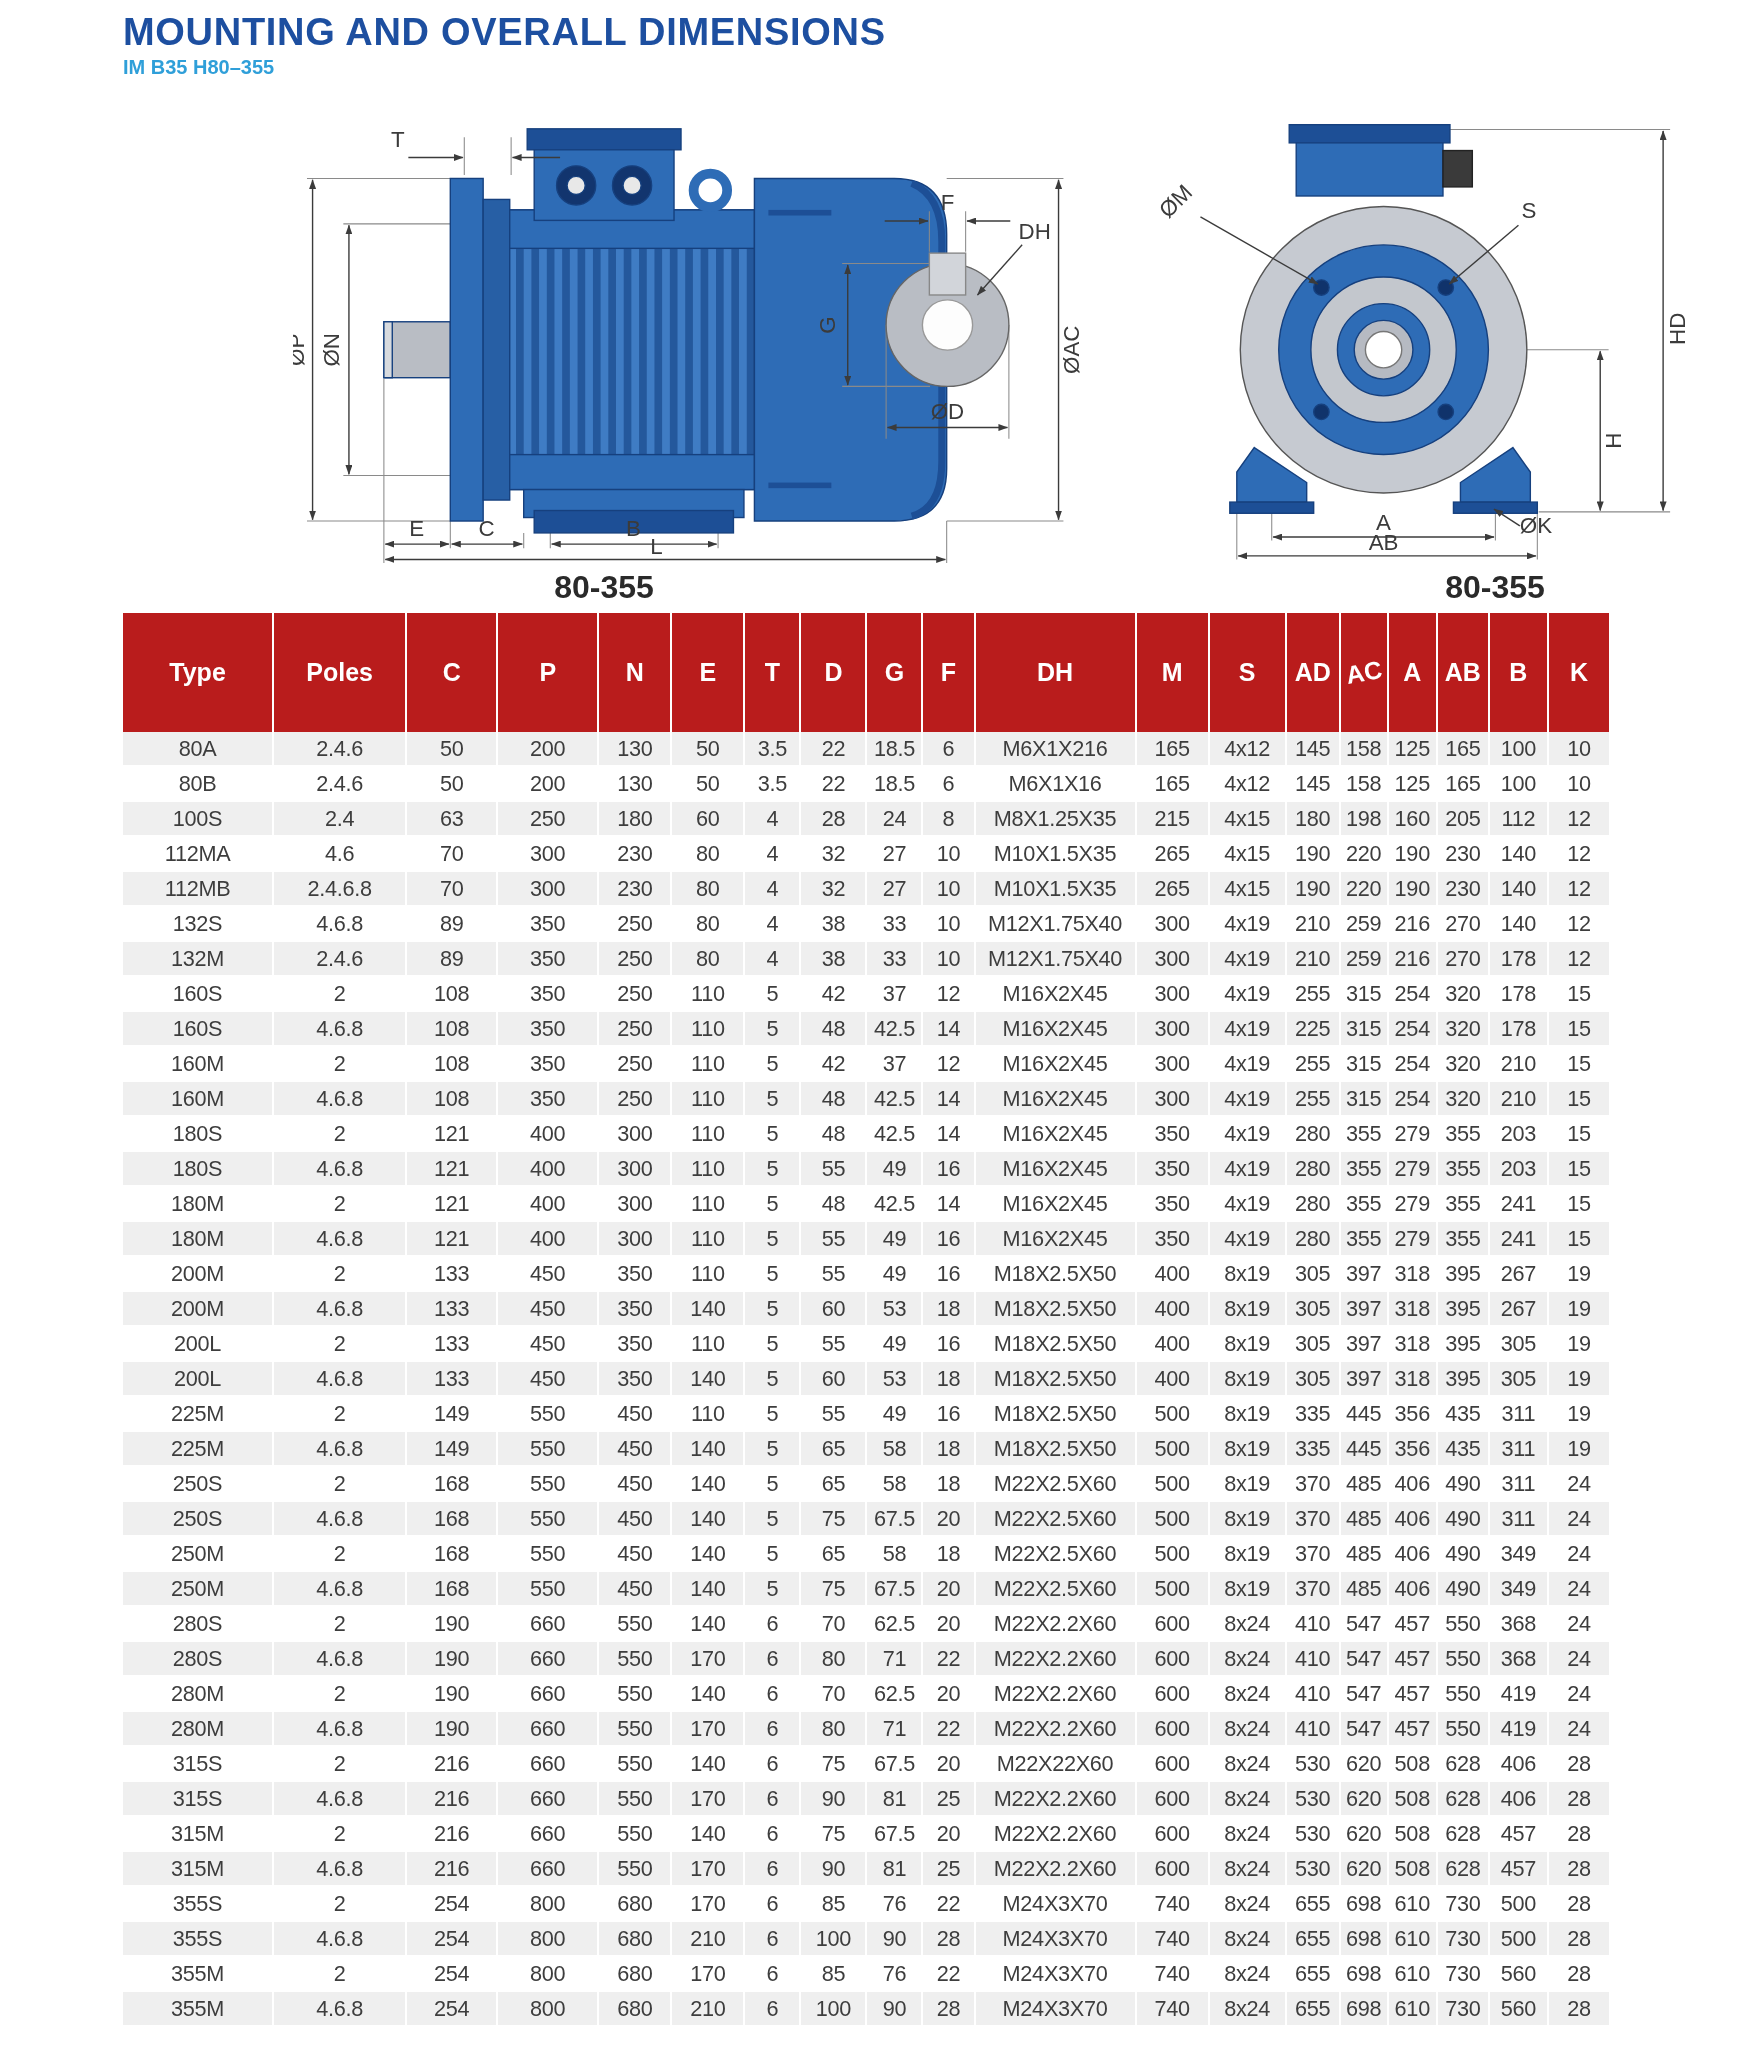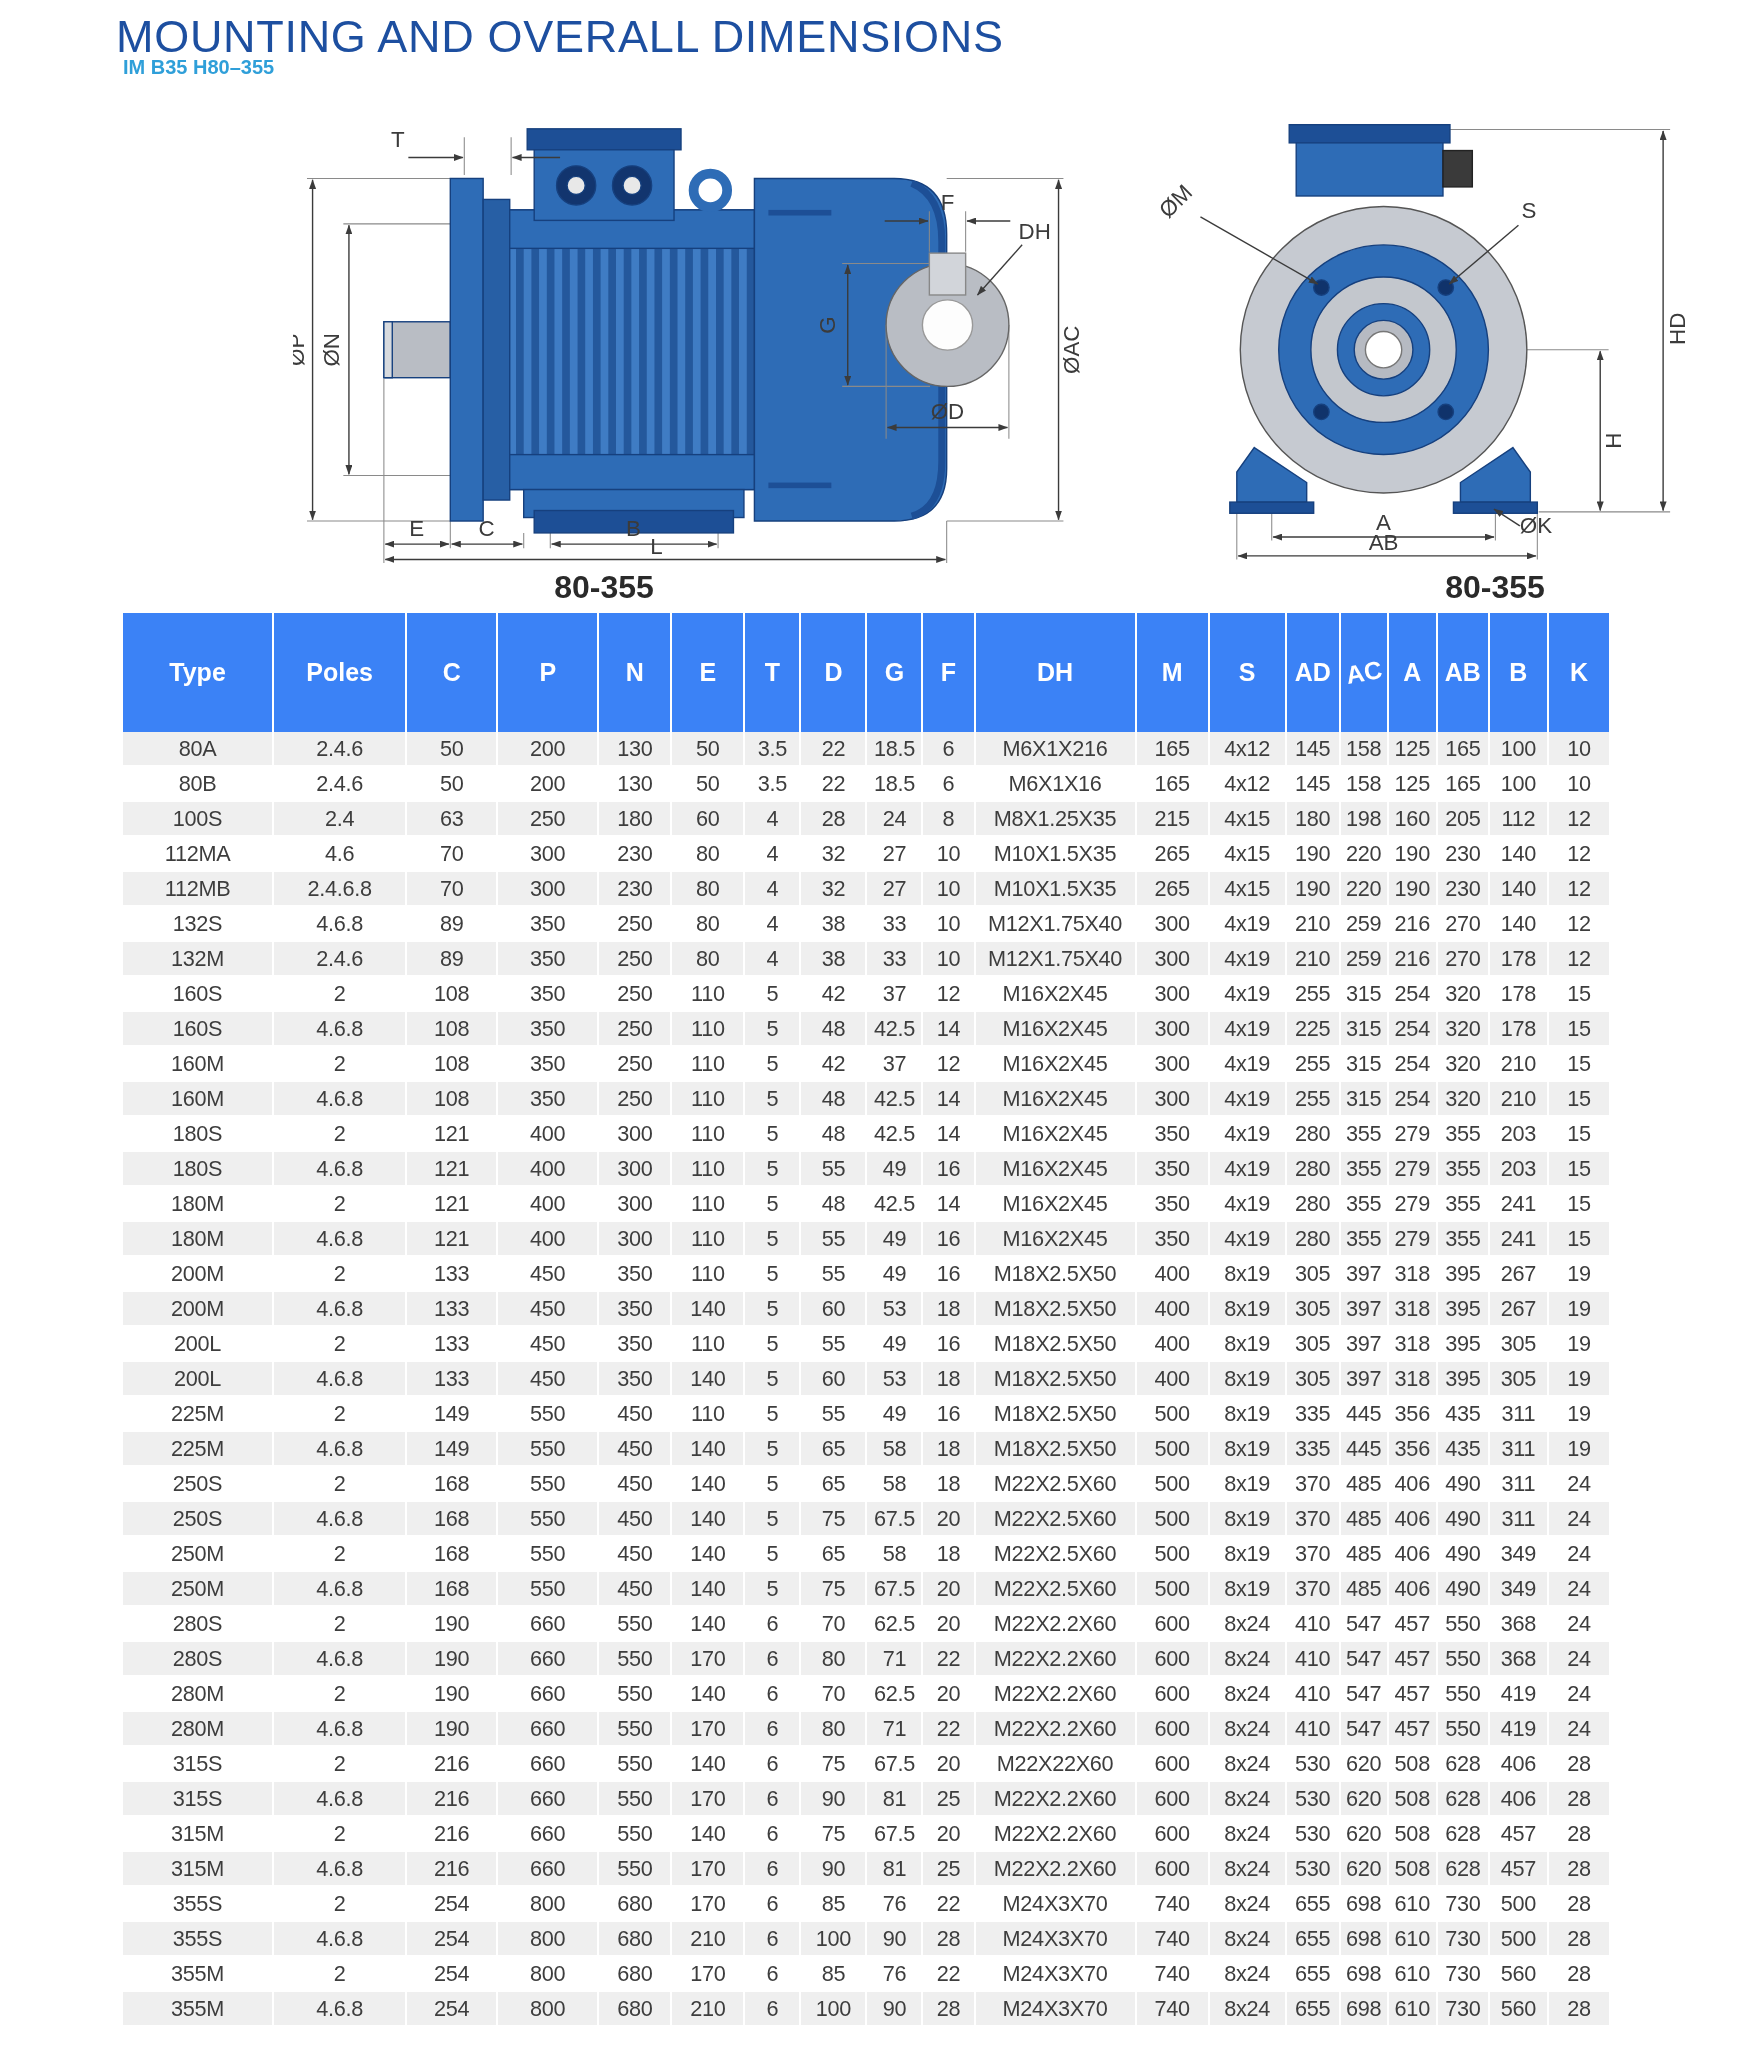--- a/index.html
+++ b/index.html
@@ -1,35 +1,35 @@
 <!DOCTYPE html>
 <html style="font-size:11.2px"><head>
 <meta charset="utf-8">
 <style>
   html,body{margin:0;padding:0;background:#ffffff;}
   body{width:1757px;height:2066px;position:relative;overflow:hidden;
        font-family:"Liberation Sans", sans-serif;}
 
   
-  .page-title{position:absolute;left:116px;top:11.2px;font-size:45px;font-weight:normal;
+  .page-title{position:absolute;left:123px;top:11.2px;font-size:38px;font-weight:bold;
               letter-spacing:0.7px;color:#1d4fa0;}
   .page-subtitle{position:absolute;left:123px;top:56px;font-size:20px;font-weight:bold;
               color:#2f9fd9;}
 
   
   .drawing{position:absolute;}
   .caption{position:absolute;top:569px;font-size:32px;font-weight:bold;color:#2a2a2a;
            text-align:center;}
   .caption.left{left:440px;width:328px;}
   .caption.right{left:1331px;width:328px;}
 
   
   .dim-table{position:absolute;left:123px;top:613px;width:1486px;border-collapse:collapse;
              table-layout:fixed;}
-  .dim-table th{background:#3b82f6;color:#ffffff;font-size:25px;font-weight:bold;
+  .dim-table th{background:#b91c1c;color:#ffffff;font-size:25px;font-weight:bold;
                 height:117px;vertical-align:middle;
                 border-right:2.1px solid #ffffff;}
   .dim-table th:last-child{border-right:none;}
   .dim-table td{height:31px;font-size:21.7px;color:#3d3d3d;text-align:center;
                 vertical-align:middle;letter-spacing:-0.3px;
                 border-right:2.1px solid #ffffff;border-bottom:2.1px solid #ffffff;}
   .dim-table td:last-child{border-right:none;}
   .dim-table tbody tr:nth-child(odd) td{background:#efefef;}
   .dim-table tbody tr:nth-child(even) td{background:#ffffff;}
   .tilt{display:inline-block;transform:rotate(-10deg);}

